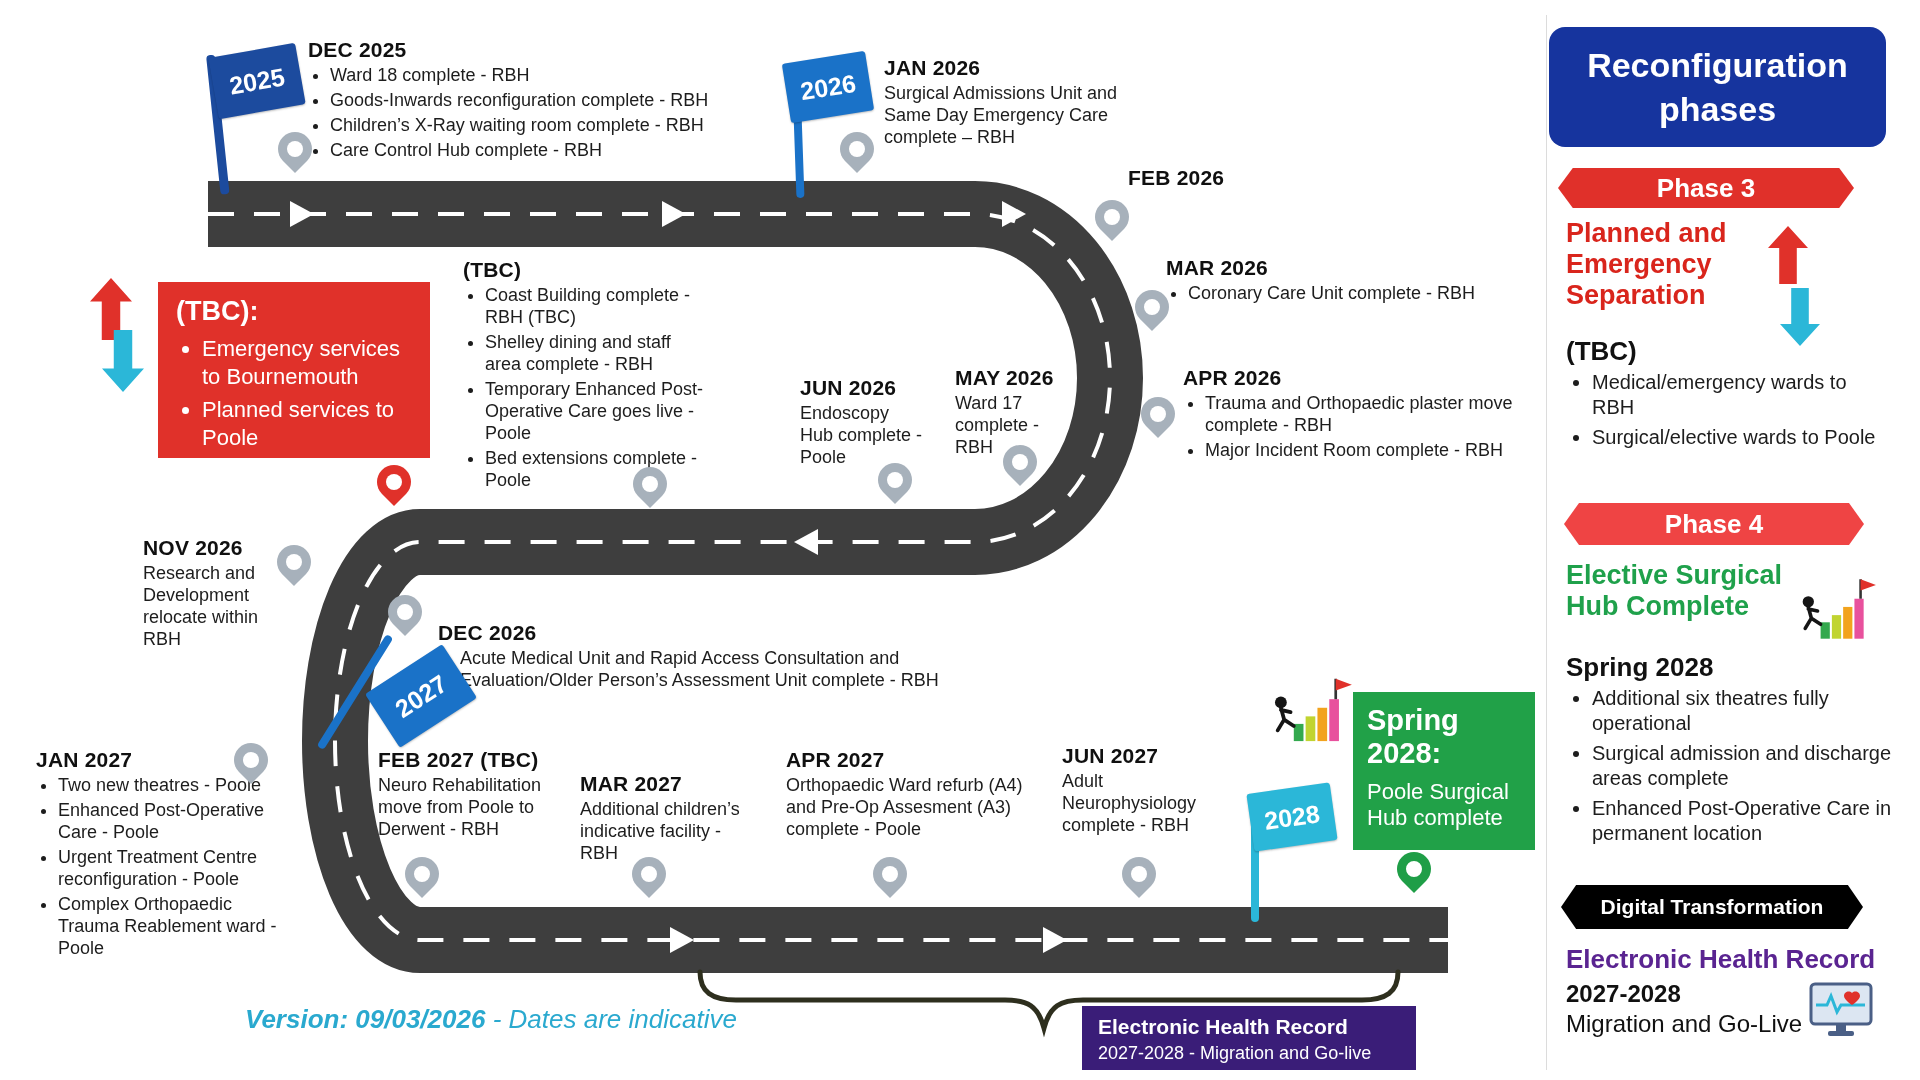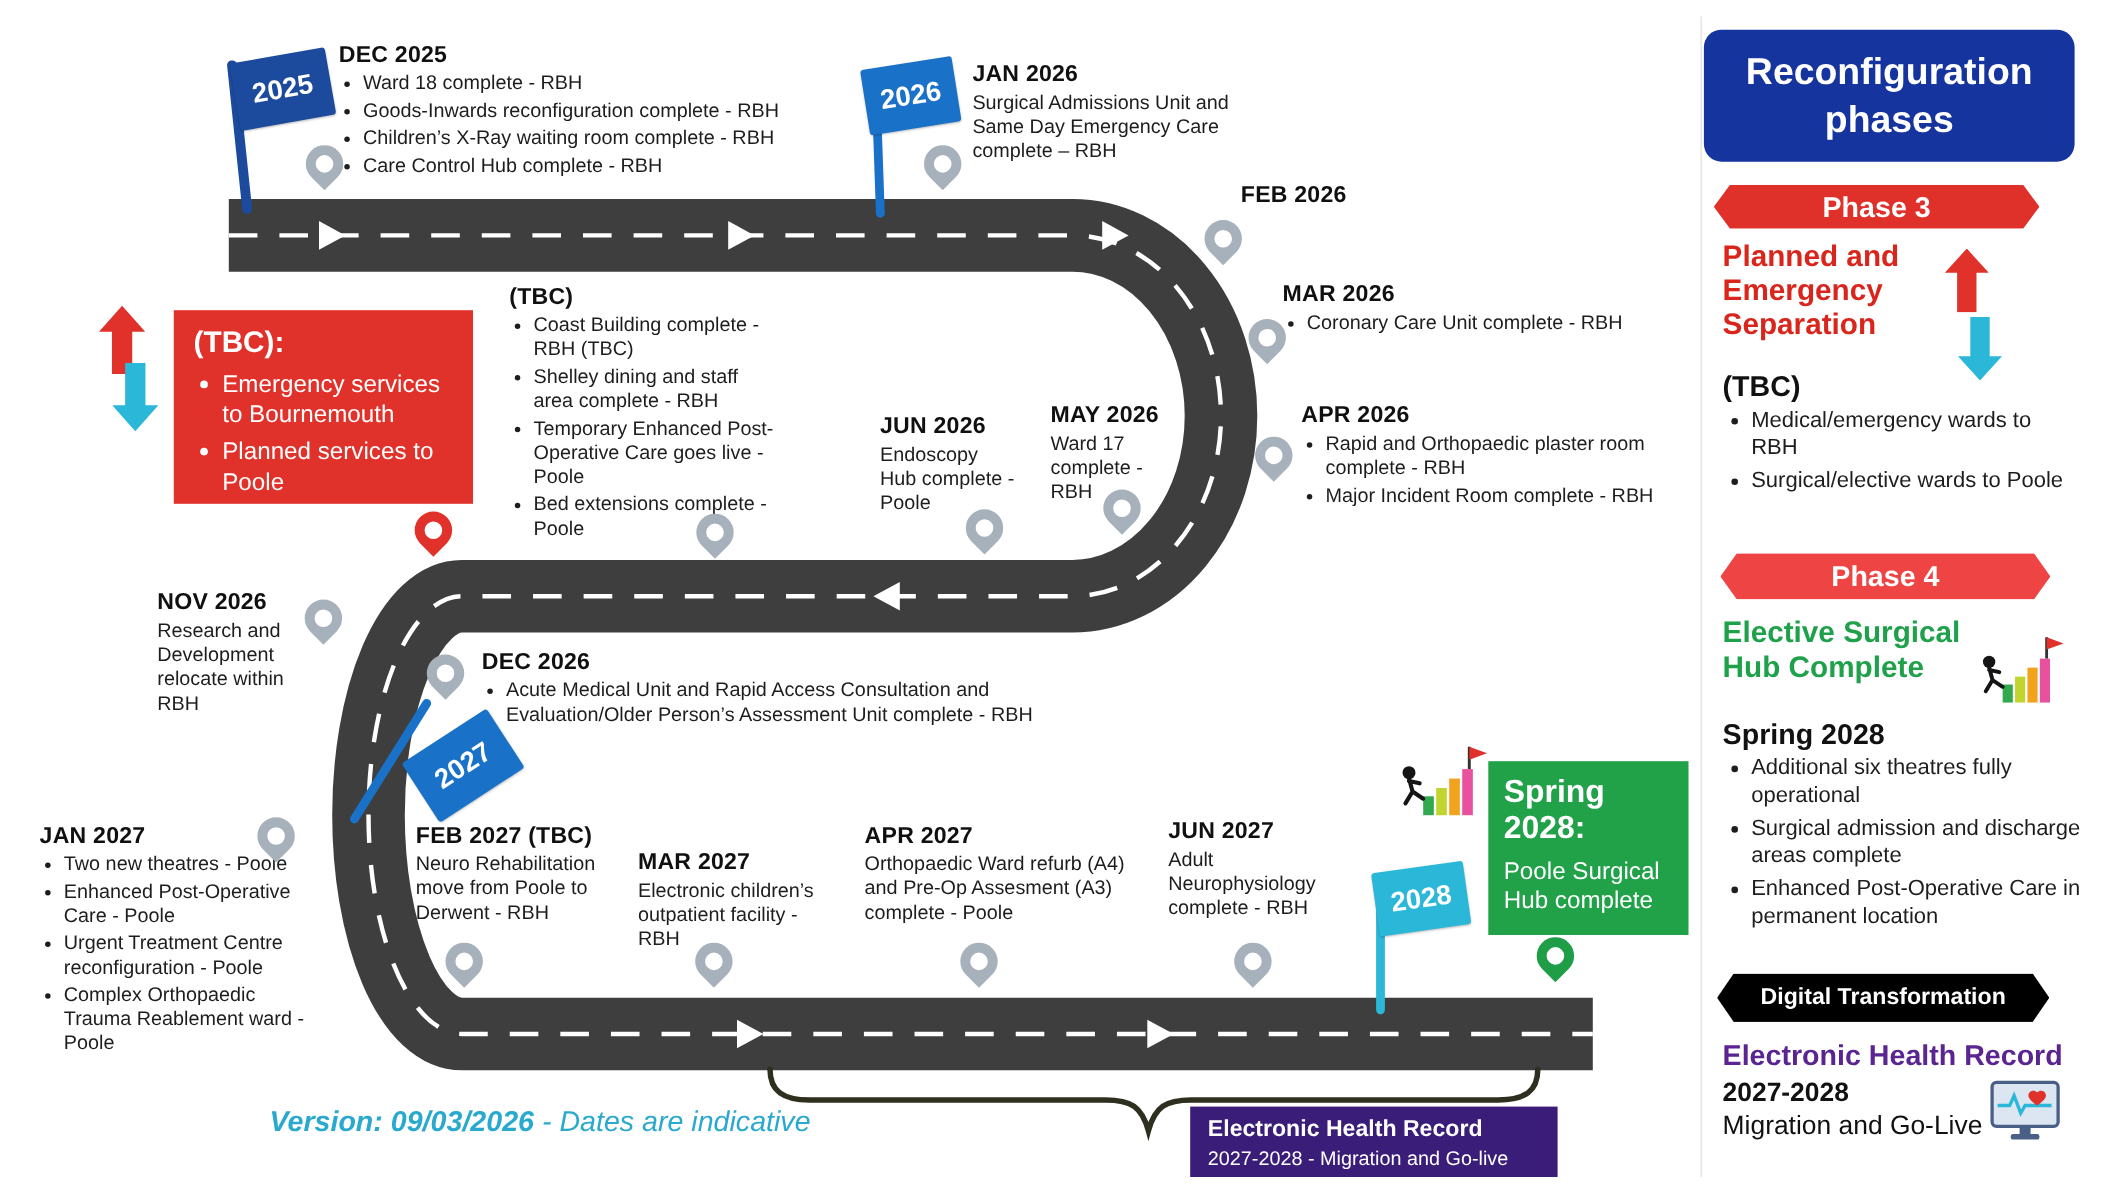--- a/index.html
+++ b/index.html
@@ -146,21 +146,21 @@
   <div class="ms abs" style="left:1166px;top:256px;width:400px;">
     <h3>MAR 2026</h3>
     <ul>
       <li>Coronary Care Unit complete - RBH</li>
     </ul>
   </div>
 
   <div class="ms abs" style="left:1183px;top:366px;width:345px;">
     <h3>APR 2026</h3>
     <ul>
-      <li>Rapid and Orthopaedic plaster room complete - RBH</li>
+      <li>Trauma and Orthopaedic plaster move complete - RBH</li>
       <li>Major Incident Room complete - RBH</li>
     </ul>
   </div>
 
   <div class="ms abs" style="left:955px;top:366px;width:110px;">
     <h3>MAY 2026</h3>
     <p>Ward 17 complete - RBH</p>
   </div>
 
   <div class="ms abs" style="left:800px;top:376px;width:125px;">
@@ -176,21 +176,21 @@
       <li>Temporary Enhanced Post-Operative Care goes live - Poole</li>
       <li>Bed extensions complete - Poole</li>
     </ul>
   </div>
 
   <div class="ms abs" style="left:143px;top:536px;width:145px;">
     <h3>NOV 2026</h3>
     <p>Research and Development relocate within RBH</p>
   </div>
 
-  <div class="ms abs" style="left:438px;top:590px;width:560px;">
+  <div class="ms abs" style="left:438px;top:621px;width:560px;">
     <h3>DEC 2026</h3>
     <ul>
       <li>Acute Medical Unit and Rapid Access Consultation and Evaluation/Older Person’s Assessment Unit complete - RBH</li>
     </ul>
   </div>
 
   <div class="ms abs" style="left:36px;top:748px;width:252px;">
     <h3>JAN 2027</h3>
     <ul>
       <li>Two new theatres - Poole</li>
@@ -200,21 +200,21 @@
     </ul>
   </div>
 
   <div class="ms abs" style="left:378px;top:748px;width:205px;">
     <h3>FEB 2027 (TBC)</h3>
     <p>Neuro Rehabilitation move from Poole to Derwent - RBH</p>
   </div>
 
   <div class="ms abs" style="left:580px;top:772px;width:182px;">
     <h3>MAR 2027</h3>
-    <p>Electronic children’s outpatient facility - RBH</p>
+    <p>Additional children’s indicative facility - RBH</p>
   </div>
 
   <div class="ms abs" style="left:786px;top:748px;width:248px;">
     <h3>APR 2027</h3>
     <p>Orthopaedic Ward refurb (A4) and Pre-Op Assesment (A3) complete - Poole</p>
   </div>
 
   <div class="ms abs" style="left:1062px;top:744px;width:158px;">
     <h3>JUN 2027</h3>
     <p>Adult Neurophysiology complete - RBH</p>

